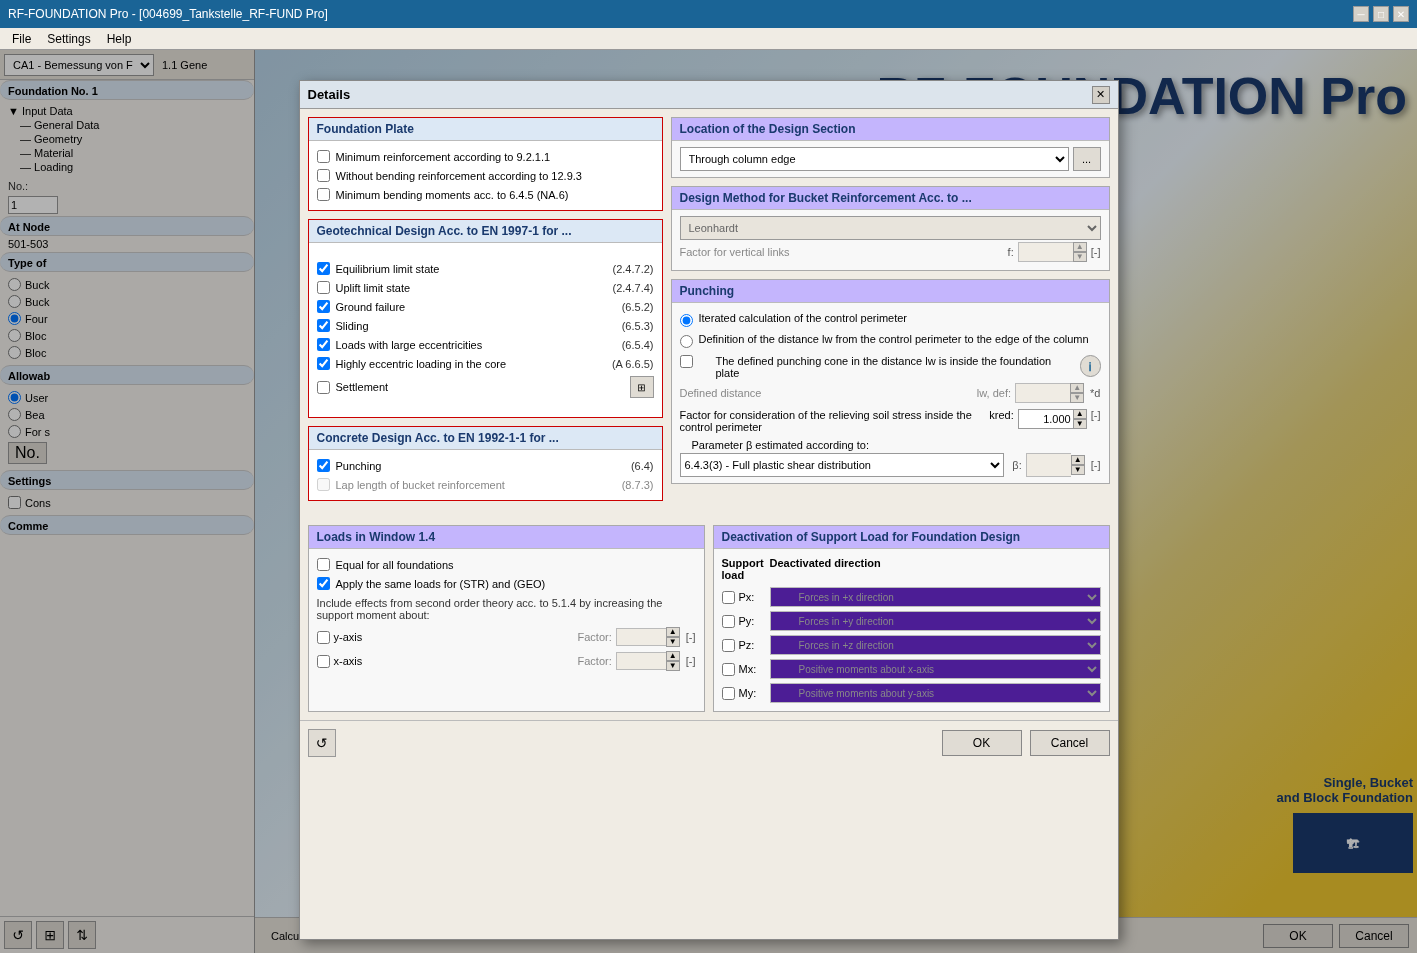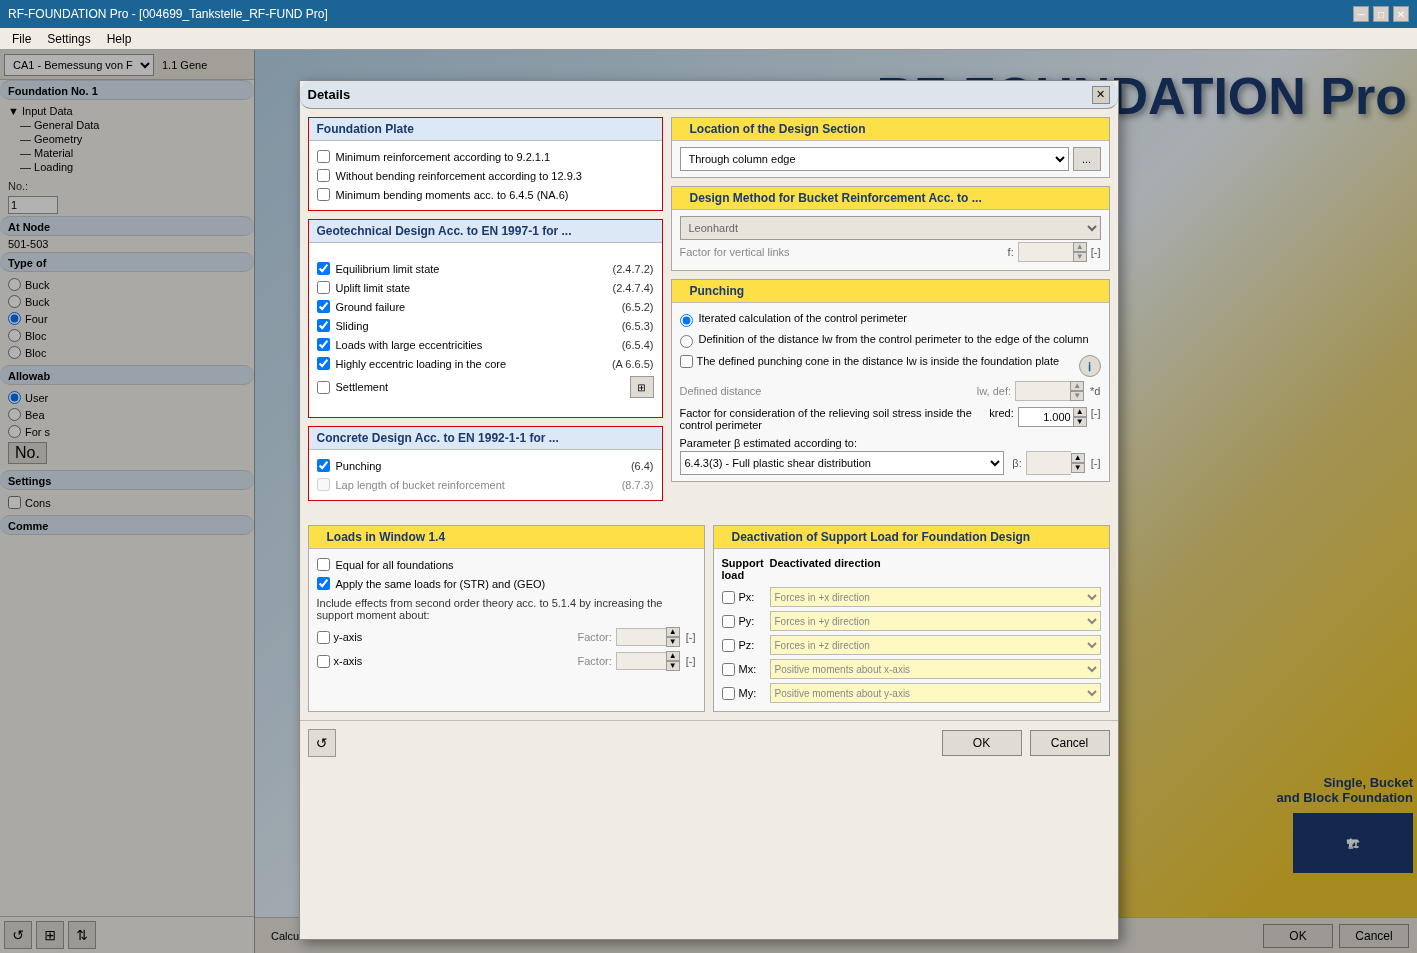--- a/index.html
+++ b/index.html
@@ -173,21 +173,20 @@
     .dialog-title-bar {
       background: #dce4ec;
       border-bottom: 1px solid #999;
       height: 28px;
       display: flex;
       align-items: center;
       justify-content: space-between;
       padding: 0 8px;
       font-size: 13px;
       font-weight: bold;
-      border-radius: 11px;
     }
 
     .dialog-close-btn {
       width: 18px; height: 18px;
       background: #d4d0c8;
       border: 1px solid #888;
       font-size: 11px;
       cursor: pointer;
       display: flex; align-items: center; justify-content: center;
     }
@@ -242,22 +241,22 @@
       font-size: 11px;
     }
 
     
     .right-section {
       border: 1px solid #aaa;
       margin-bottom: 8px;
       background: #f8f8f8;
     }
     .right-section-header {
-      background: #fde047;
-      padding: 4px 18px;
+      background: #c4b5fd;
+      padding: 4px 8px;
       font-size: 12px;
       font-weight: bold;
       color: #1a3a6e;
       border-bottom: 1px solid #bbb;
     }
     .right-section-content {
       padding: 6px 8px;
     }
 
     .location-row {
@@ -307,21 +306,21 @@
       align-items: flex-start;
       gap: 6px;
       padding: 3px 0;
       font-size: 11px;
     }
     .radio-option input[type=radio] { margin-top: 2px; }
 
     .punching-check-row {
       display: flex;
       align-items: flex-start;
-      gap: 4px;
+      gap: 23px;
       padding: 4px 0;
       font-size: 11px;
       justify-content: space-between;
     }
 
     .info-btn {
       width: 22px; height: 22px;
       background: #e0dcd4;
       border: 1px solid #999;
       border-radius: 11px;
@@ -392,23 +391,24 @@
       align-items: center;
       gap: 8px;
       padding: 2px 0;
       font-size: 11px;
     }
     .supp-check { width: 40px; display: flex; align-items: center; gap: 4px; }
     .supp-dropdown {
       flex: 1;
       height: 20px;
       border: 1px solid #bbb;
-      background: #fef9c3;
+      background: #4c1d95;
       font-size: 10px;
       color: #888;
+      padding-left: 24px;
     }
 
     .axis-row {
       display: flex;
       align-items: center;
       gap: 4px;
       padding: 2px 0;
       font-size: 11px;
     }
     .axis-factor-label { margin-left: auto; color: #888; }
@@ -804,21 +804,21 @@
                     <input style="width: 55px; height: 20px; border-top: 1px solid rgb(153, 153, 153); border-bottom: 1px solid rgb(153, 153, 153); border-left: 1px solid rgb(153, 153, 153); border-image: initial; background: white; font-size: 11px; border-right: none; text-align: right;" value="1.000">
                     <div class="spinner-btn">
                       <div class="spin-up">▲</div>
                       <div class="spin-dn">▼</div>
                     </div>
                   </div>
                   <span style="font-size:11px; color:#555;">[-]</span>
                 </div>
               </div>
 
-              <div style="font-size:11px; margin: 4px 0 2px;">
+              <div style="font-size:11px; margin: 4px 12px 2px;">
                 <span>Parameter β estimated according to:</span>
               </div>
               <div class="beta-row">
                 <select class="beta-dropdown">
                   <option>6.4.3(3) - Full plastic shear distribution</option>
                 </select>
                 <span style="font-size:11px; color:#555; margin-left:4px;">β:</span>
                 <div class="input-with-spinner">
                   <input style="width: 45px; height: 24px; border-top: 1px solid rgb(187, 187, 187); border-bottom: 1px solid rgb(187, 187, 187); border-left: 1px solid rgb(187, 187, 187); border-image: initial; background: rgb(240, 236, 228); font-size: 11px; border-right: none;" value="">
                   <div class="spinner-btn">

